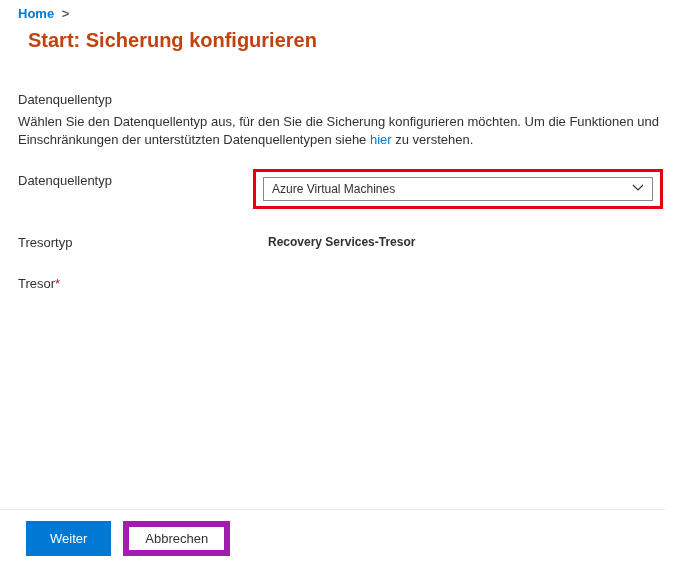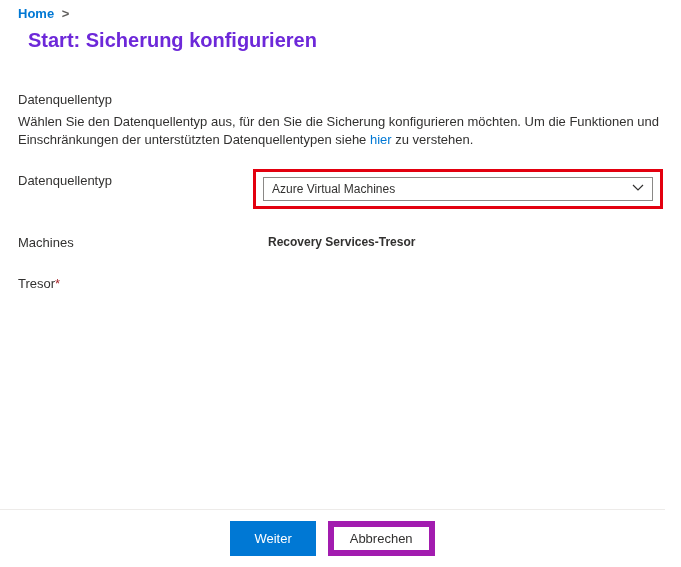--- a/index.html
+++ b/index.html
@@ -27,21 +27,21 @@
     text-decoration: none;
   }
   .breadcrumb .sep {
     color: #605e5c;
     margin: 0 4px;
   }
   .page-title {
     font-size: 20px;
     font-weight: 600;
     padding: 8px 18px 4px 28px;
-    color: #6d28d9;
+    color: #c2410c;
   }
   .section {
     padding: 36px 18px 0 18px;
   }
   .section-heading {
     font-size: 13px;
     color: #323130;
     margin-bottom: 6px;
   }
   .section-desc {
@@ -110,21 +110,20 @@
   .footer {
     position: absolute;
     left: 0;
     right: 16px;
     bottom: 0;
     border-top: 1px solid #edebe9;
     padding: 11px 26px;
     display: flex;
     gap: 12px;
     background: #fff;
-    justify-content: center;
   }
   .btn-primary {
     background: #0078d4;
     color: #fff;
     border: none;
     padding: 5px 24px;
     font-size: 13px;
     cursor: pointer;
   }
   .btn-secondary {
@@ -168,21 +167,21 @@
               <svg viewBox="0 0 12 12">
                   <path d="M1 3 L6 8 L11 3" stroke="#323130" stroke-width="1.2" fill="none"></path>
                 </svg>
             </span>
           </div>
         </div>
       </div>
     </div>
 
     <div class="form-row">
-      <div class="form-label">Machines</div>
+      <div class="form-label">Tresortyp</div>
       <div class="form-control">
         <div class="static-value">Recovery Services-Tresor</div>
       </div>
     </div>
 
     <div class="form-row">
       <div class="form-label">
         <span>Tresor</span><span class="req">*</span>
       </div>
     </div>

